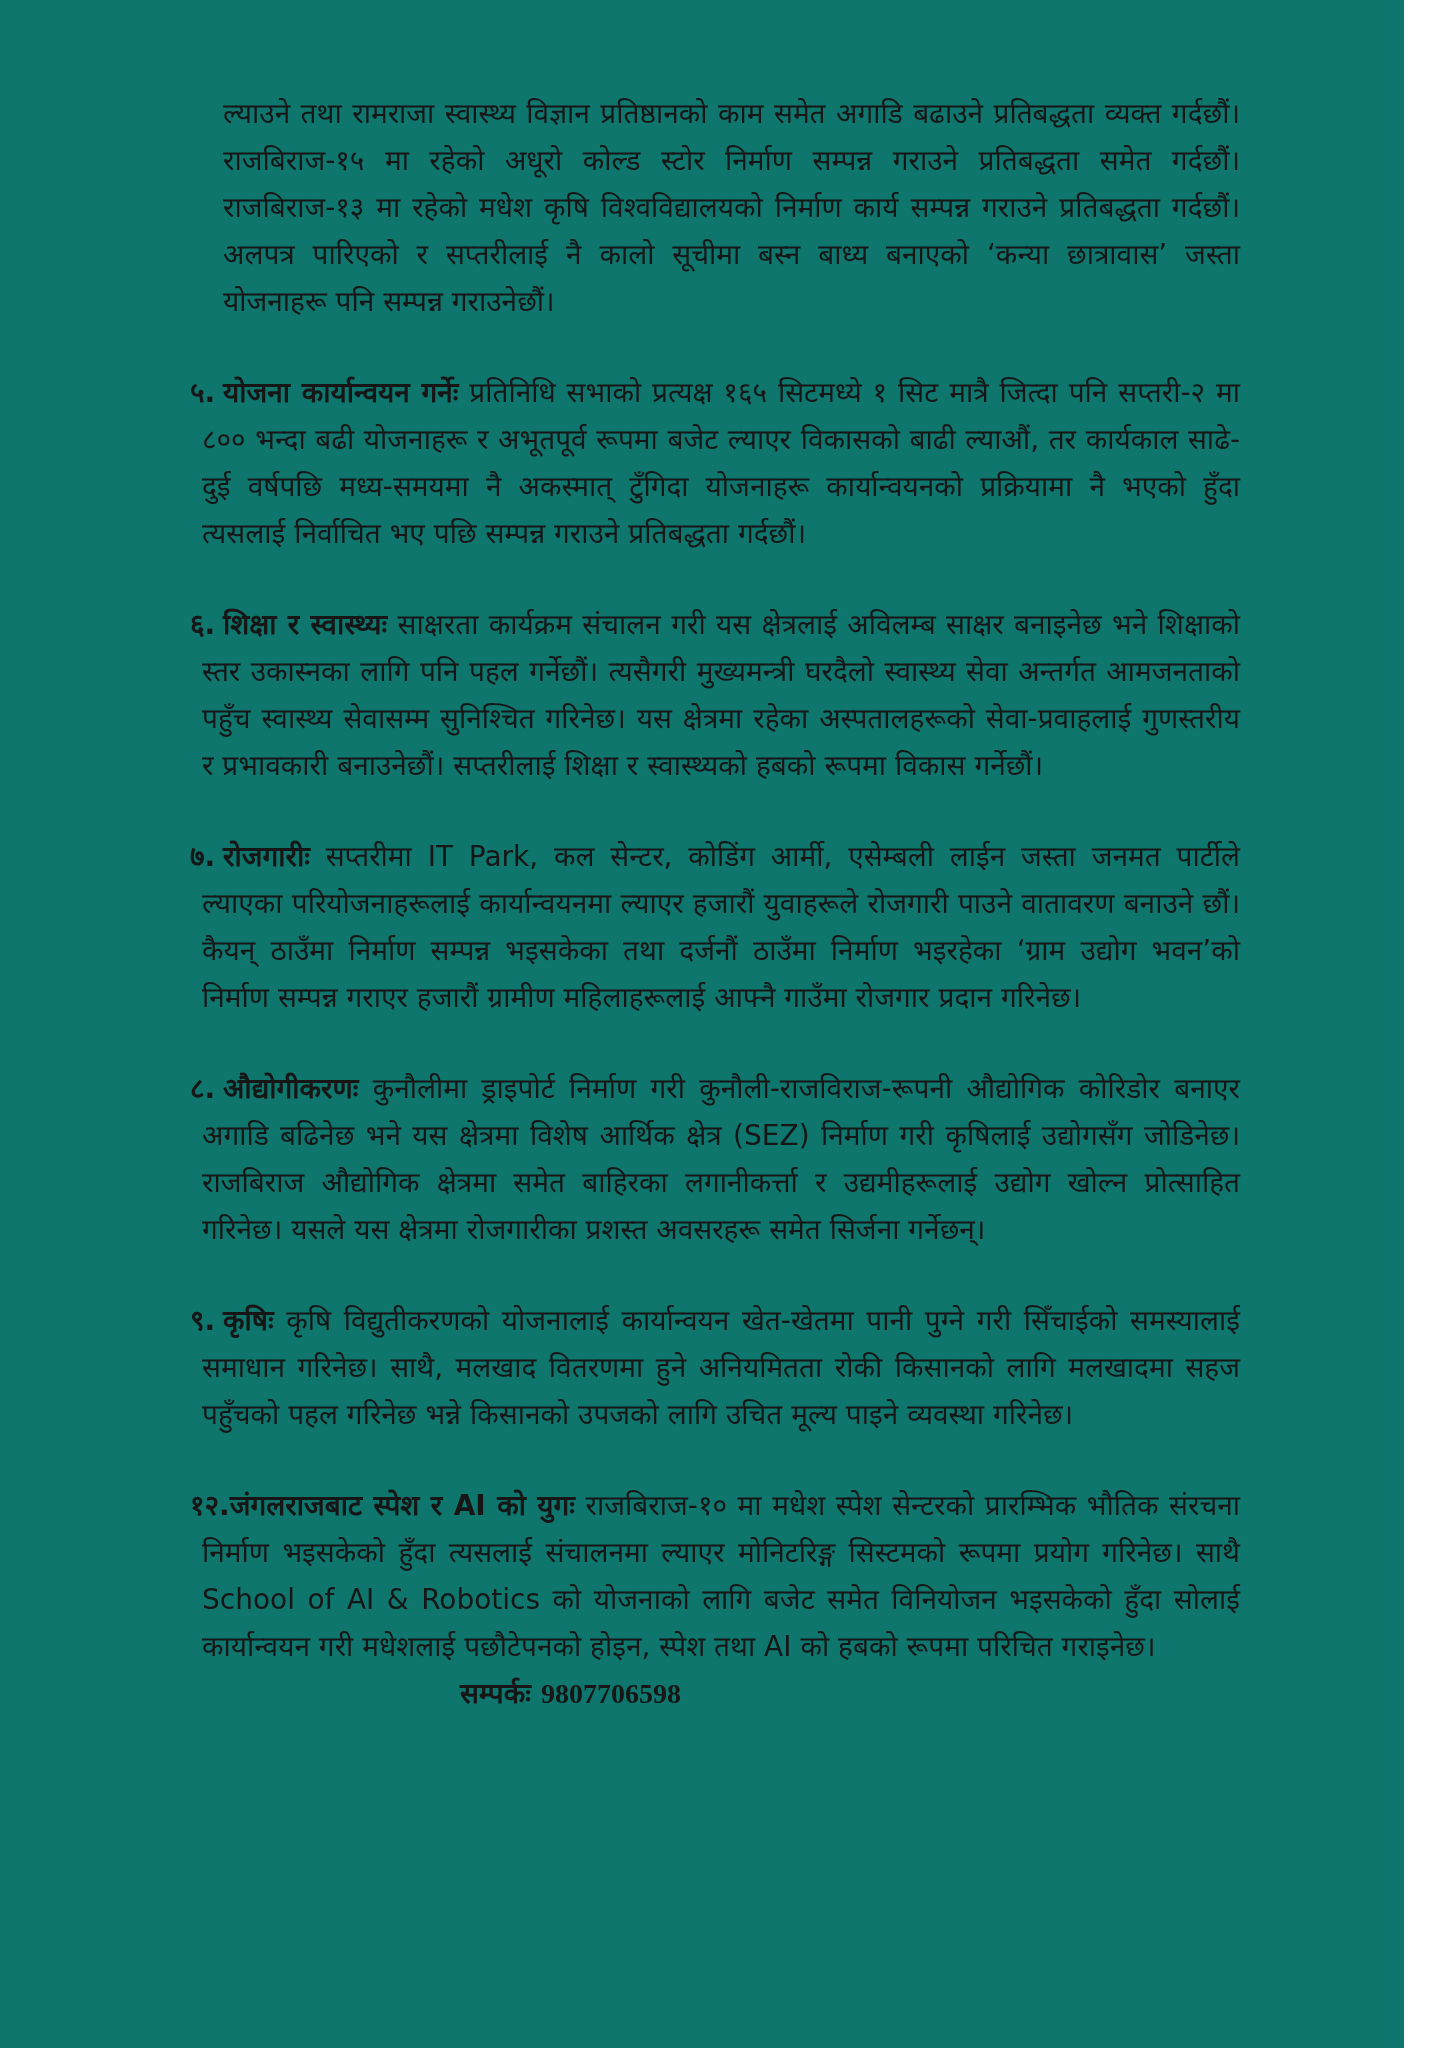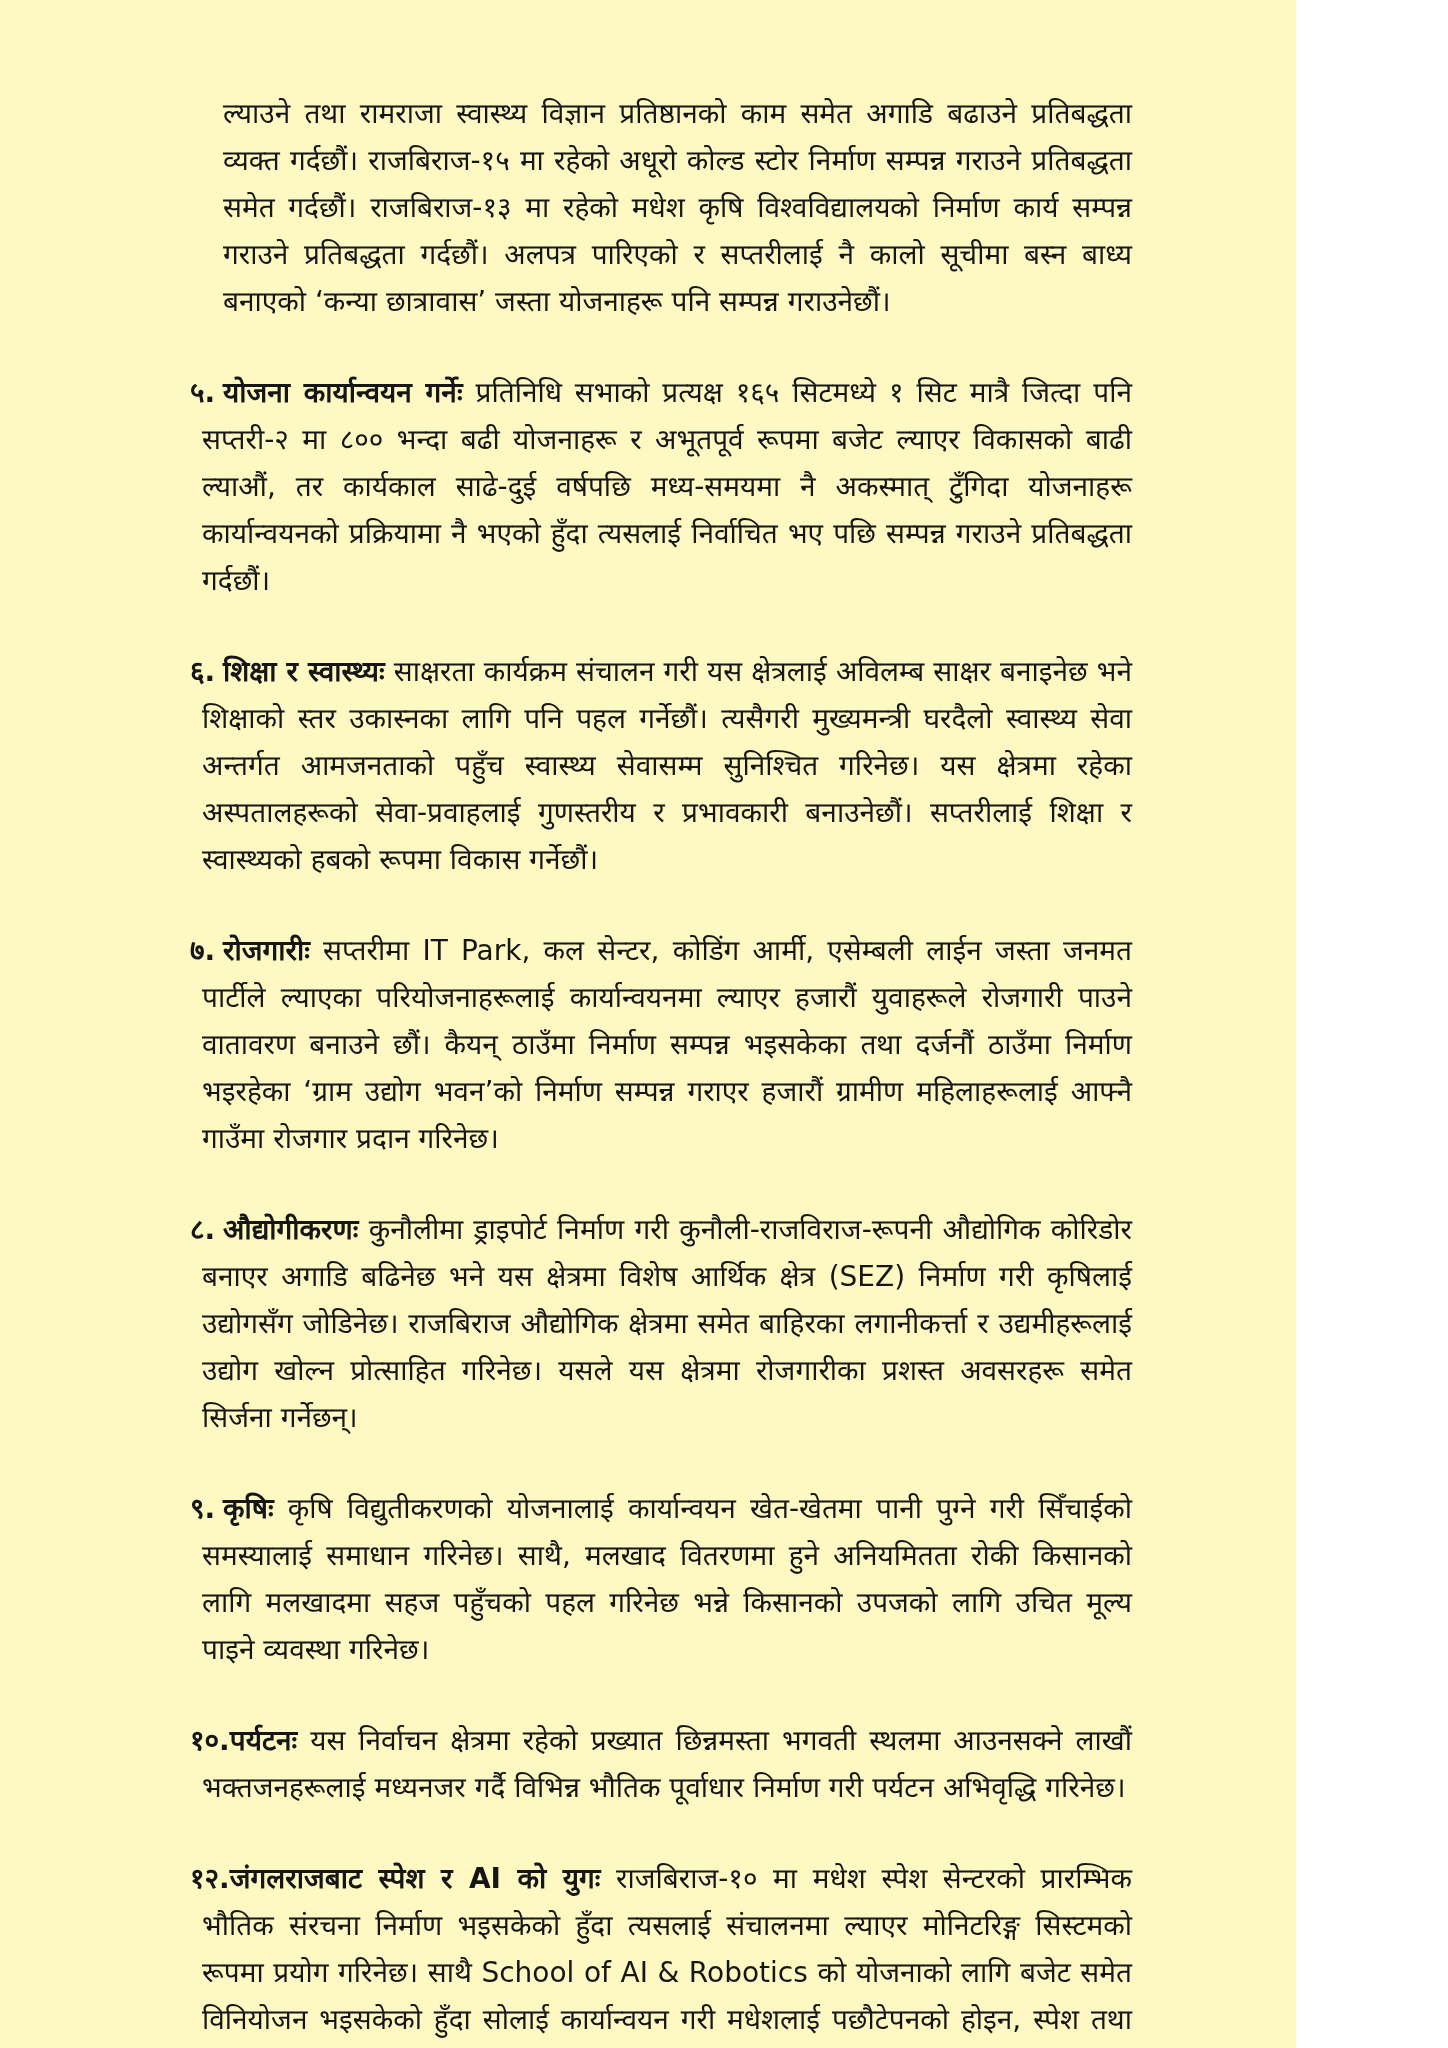--- a/index.html
+++ b/index.html
@@ -7,24 +7,24 @@
     width: 1448px;
     background: #ffffff;
   }
   body {
     height: 2048px;
     font-family: "DejaVu Sans", "Liberation Serif", sans-serif;
     color: #161616;
     overflow: hidden;
   }
   .page {
-    width: 1296px;
+    width: 1404px;
     height: 2048px;
     padding: 90px 164px 40px 190px;
-    background: #fef9c3;
+    background: #0f766e;
   }
   .doc {
     font-size: 28px;
     line-height: 47px;
     text-align: justify;
   }
   .intro {
     margin-left: 33px;
   }
   .item {
@@ -70,21 +70,20 @@
     <p class="item"><span class="num">५.</span><span class="heading">योजना कार्यान्वयन गर्नेः</span> <span class="body">प्रतिनिधि सभाको प्रत्यक्ष १६५ सिटमध्ये १ सिट मात्रै जित्दा पनि सप्तरी-२ मा ८०० भन्दा बढी योजनाहरू र अभूतपूर्व रूपमा बजेट ल्याएर विकासको बाढी ल्याऔं, तर कार्यकाल साढे-दुई वर्षपछि मध्य-समयमा नै अकस्मात् टुँगिदा योजनाहरू कार्यान्वयनको प्रक्रियामा नै भएको हुँदा त्यसलाई निर्वाचित भए पछि सम्पन्न गराउने प्रतिबद्धता गर्दछौं।</span></p>
 
     <p class="item"><span class="num">६.</span><span class="heading">शिक्षा र स्वास्थ्यः</span> <span class="body">साक्षरता कार्यक्रम संचालन गरी यस क्षेत्रलाई अविलम्ब साक्षर बनाइनेछ भने शिक्षाको स्तर उकास्नका लागि पनि पहल गर्नेछौं। त्यसैगरी मुख्यमन्त्री घरदैलो स्वास्थ्य सेवा अन्तर्गत आमजनताको पहुँच स्वास्थ्य सेवासम्म सुनिश्चित गरिनेछ। यस क्षेत्रमा रहेका अस्पतालहरूको सेवा-प्रवाहलाई गुणस्तरीय र प्रभावकारी बनाउनेछौं। सप्तरीलाई शिक्षा र स्वास्थ्यको हबको रूपमा विकास गर्नेछौं।</span></p>
 
     <p class="item"><span class="num">७.</span><span class="heading">रोजगारीः</span> <span class="body">सप्तरीमा IT Park, कल सेन्टर, कोडिंग आर्मी, एसेम्बली लाईन जस्ता जनमत पार्टीले ल्याएका परियोजनाहरूलाई कार्यान्वयनमा ल्याएर हजारौं युवाहरूले रोजगारी पाउने वातावरण बनाउने छौं। कैयन् ठाउँमा निर्माण सम्पन्न भइसकेका तथा दर्जनौं ठाउँमा निर्माण भइरहेका ‘ग्राम उद्योग भवन’को निर्माण सम्पन्न गराएर हजारौं ग्रामीण महिलाहरूलाई आफ्नै गाउँमा रोजगार प्रदान गरिनेछ।</span></p>
 
     <p class="item"><span class="num">८.</span><span class="heading">औद्योगीकरणः</span> <span class="body">कुनौलीमा ड्राइपोर्ट निर्माण गरी कुनौली-राजविराज-रूपनी औद्योगिक कोरिडोर बनाएर अगाडि बढिनेछ भने यस क्षेत्रमा विशेष आर्थिक क्षेत्र (SEZ) निर्माण गरी कृषिलाई उद्योगसँग जोडिनेछ। राजबिराज औद्योगिक क्षेत्रमा समेत बाहिरका लगानीकर्त्ता र उद्यमीहरूलाई उद्योग खोल्न प्रोत्साहित गरिनेछ। यसले यस क्षेत्रमा रोजगारीका प्रशस्त अवसरहरू समेत सिर्जना गर्नेछन्।</span></p>
 
     <p class="item"><span class="num">९.</span><span class="heading">कृषिः</span> <span class="body">कृषि विद्युतीकरणको योजनालाई कार्यान्वयन खेत-खेतमा पानी पुग्ने गरी सिँचाईको समस्यालाई समाधान गरिनेछ। साथै, मलखाद वितरणमा हुने अनियमितता रोकी किसानको लागि मलखादमा सहज पहुँचको पहल गरिनेछ भन्ने किसानको उपजको लागि उचित मूल्य पाइने व्यवस्था गरिनेछ।</span></p>
 
-    <p class="item"><span class="num">१०.</span><span class="heading">पर्यटनः</span> <span class="body">यस निर्वाचन क्षेत्रमा  रहेको प्रख्यात छिन्नमस्ता भगवती स्थलमा आउनसक्ने लाखौं भक्तजनहरूलाई मध्यनजर गर्दै विभिन्न भौतिक पूर्वाधार निर्माण गरी पर्यटन अभिवृद्धि गरिनेछ।</span></p>
 
 
     <p class="item"><span class="num">१२.</span><span class="heading">जंगलराजबाट स्पेश र AI को युगः</span> <span class="body">राजबिराज-१० मा मधेश स्पेश सेन्टरको प्रारम्भिक भौतिक संरचना निर्माण भइसकेको हुँदा त्यसलाई संचालनमा ल्याएर मोनिटरिङ्ग सिस्टमको रूपमा प्रयोग गरिनेछ। साथै School of AI &amp; Robotics को योजनाको लागि बजेट समेत विनियोजन भइसकेको हुँदा सोलाई कार्यान्वयन गरी मधेशलाई पछौटेपनको होइन, स्पेश तथा AI को हबको रूपमा परिचित गराइनेछ।</span></p>
 
 
     <p class="contact"><span>सम्पर्कः</span><span class="phone">9807706598</span></p>
 
   </div>
 </div>
 

